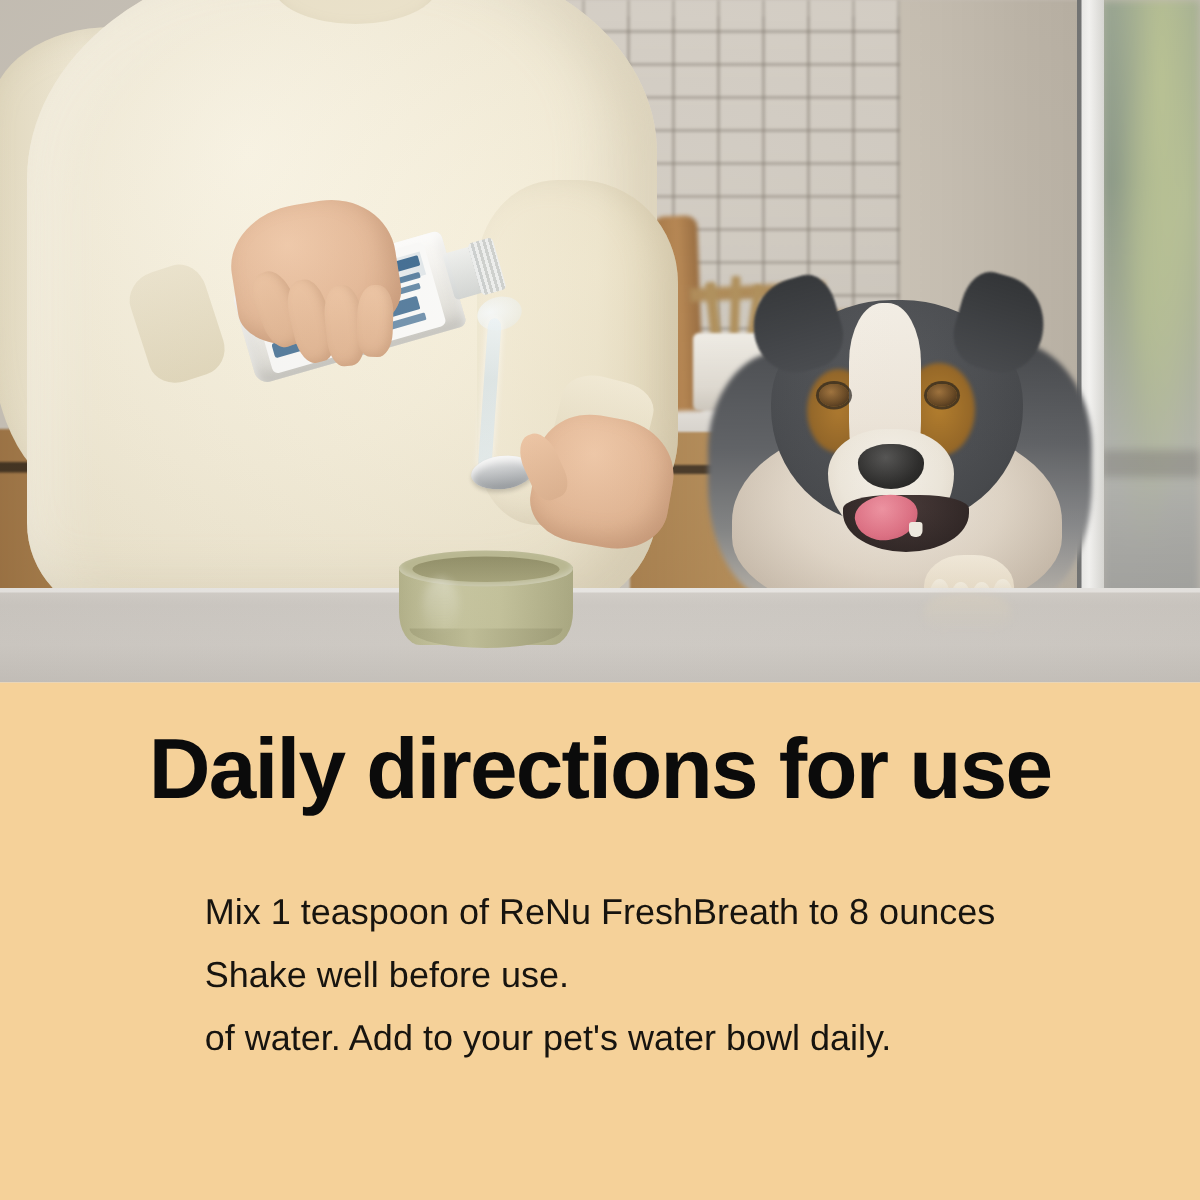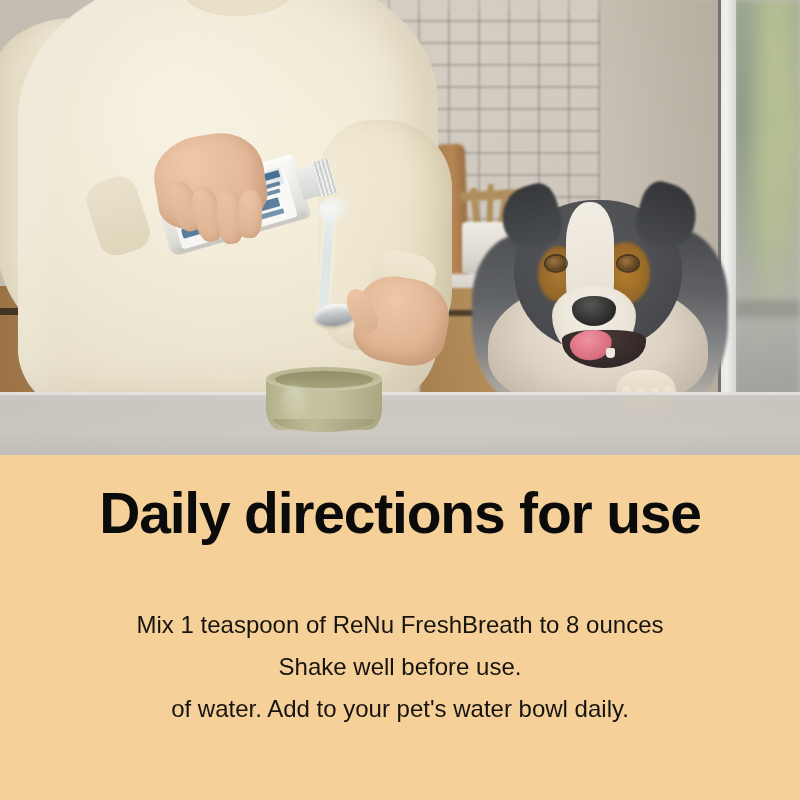--- a/index.html
+++ b/index.html
@@ -623,40 +623,40 @@
     position: absolute;
     left: 0; top: 455px;
     width: 800px;
     height: 345px;
     background: #f5d199;
     display: flex;
     flex-direction: column;
     align-items: center;
   }
   .heading {
-    margin: 16px;
+    margin: 0;
     padding: 0;
     font-family: "Liberation Sans", sans-serif;
     font-size: 57px;
     font-weight: 700;
     letter-spacing: -1.2px;
     color: #0b0b0b;
     line-height: 1;
     text-align: center;
     margin-top: 30px;
   }
   .body-copy {
     margin: 0;
     padding: 0 40px;
     font-family: "Liberation Sans", sans-serif;
     font-size: 24px;
     font-weight: 400;
     color: #17140f;
     line-height: 1.75;
-    text-align: center;
+    text-align: left;
     margin-top: 46px;
     max-width: 700px;
   }
   .body-copy .ln { display: block; }
 </style>
 </head>
 <body>
 
 <div id="stage">
 

